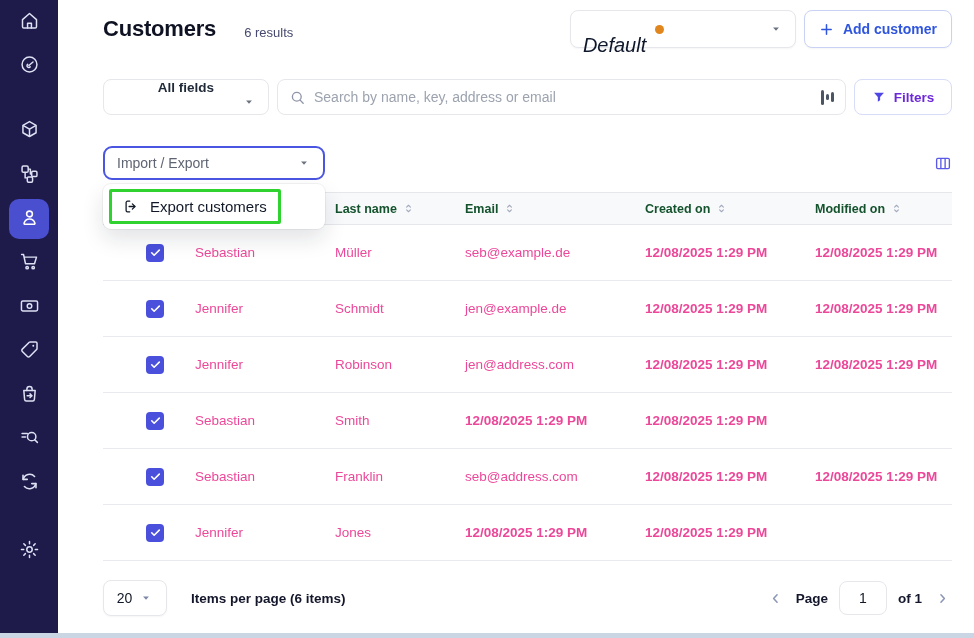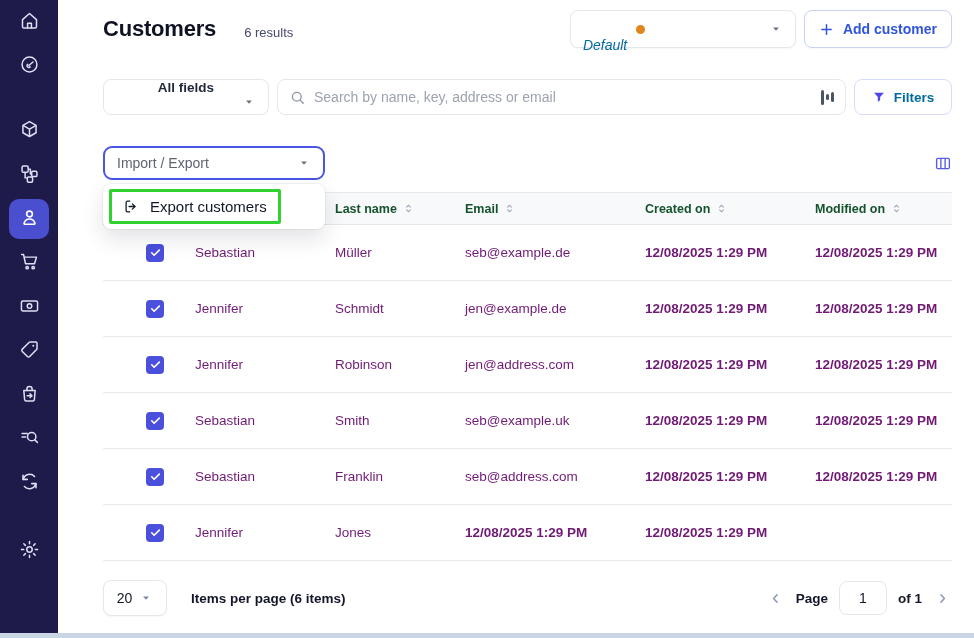--- a/index.html
+++ b/index.html
@@ -35,21 +35,21 @@
   .page-header { display: flex; align-items: center; margin-top: 10px; height: 38px; }
   .page-title { font-size: 22px; font-weight: 700; color: #0f1222; letter-spacing: -0.2px; }
   .results-count { margin-left: 28px; margin-top: 7px; font-size: 13px; font-weight: 500; color: #474A6E; }
   .header-right { margin-left: auto; display: flex; gap: 8px; }
 
   .store-select {
     width: 226px; height: 38px; border: 1px solid #E5E7EB; border-radius: 8px;
     display: flex; align-items: center; padding: 0 12px; background: #fff; cursor: pointer;
     box-shadow: 0 1px 2px rgba(16,24,40,.04);
   }
-  .store-select .val { font-style: italic; font-size: 14px; font-weight: 500; color: #0369a1; margin-top: 32px; }
+  .store-select .val { font-style: italic; font-size: 20px; font-weight: 500; color: #0f172a; margin-top: 32px; }
   .status-dot { width: 9px; height: 9px; border-radius: 50%; background: #E0861C; margin-left: 9px; }
   .chev { margin-left: auto; width: 14px; height: 14px; }
 
   .btn-add {
     height: 38px; padding: 0 14px; border: 1px solid #C9D2F4; border-radius: 8px; background: #fff;
     display: flex; align-items: center; gap: 9px; color: #2F55DE; font-size: 14px; font-weight: 700;
     cursor: pointer; box-shadow: 0 1px 2px rgba(16,24,40,.04);
   }
   .btn-add svg { width: 15px; height: 15px; }
 
@@ -71,21 +71,21 @@
   .search-box input::placeholder { color: #9CA3AF; }
   .search-box svg.mag { width: 17px; height: 17px; flex: 0 0 17px; }
   .bars-icon { display: flex; align-items: flex-start; gap: 2.5px; height: 15px; }
   .bars-icon i { display: block; width: 2.6px; border-radius: 2px; background: #4B5563; }
   .bars-icon i:nth-child(1) { height: 15px; }
   .bars-icon i:nth-child(2) { height: 6px; margin-top: 4px; }
   .bars-icon i:nth-child(3) { height: 10px; margin-top: 2px; }
   .btn-filters {
     width: 98px; height: 36px; border: 1px solid #D7DCF8; border-radius: 8px; background: #fff;
     display: flex; align-items: center; justify-content: center; gap: 8px;
-    color: #0369a1; font-size: 13.5px; font-weight: 600; cursor: pointer;
+    color: #6d28d9; font-size: 13.5px; font-weight: 600; cursor: pointer;
   }
   .btn-filters svg { width: 14px; height: 14px; }
 
   
   .actions-row { margin-top: 31px; height: 34px; display: flex; align-items: center; }
   .import-export-wrap { position: relative; }
   .btn-import {
     width: 222px; height: 34px; border: 2px solid #4A55E2; border-radius: 9px; background: #fff;
     display: flex; align-items: center; padding: 0 12px; font-size: 14px; color: #5F6472;
     cursor: pointer;
@@ -112,21 +112,21 @@
     grid-template-columns: 76px 140px 130px 180px 170px 1fr;
     align-items: center;
   }
   .thead {
     height: 33px; background: #F8F9FB;
     border-top: 1px solid #E5E7EB; border-bottom: 1px solid #E5E7EB;
   }
   .th { display: flex; align-items: center; gap: 5px; padding-left: 16px;
         font-size: 12.5px; font-weight: 600; color: #14532d; cursor: pointer; }
   .th svg.sort { width: 13px; height: 13px; }
-  .tr { height: 56px; border-bottom: 1px solid #E8EAEF; font-size: 13.5px; color: #701a75; }
+  .tr { height: 56px; border-bottom: 1px solid #E8EAEF; font-size: 13.5px; color: #ec4899; }
   .td { padding-left: 16px; }
   .td.date { font-weight: 600; }
   .checkbox {
     width: 18px; height: 18px; margin-left: 27px; border-radius: 4px;
     background: #4A4FDC; display: flex; align-items: center; justify-content: center; cursor: pointer;
   }
   .checkbox svg { width: 13px; height: 13px; }
 
   
   .footer { margin-top: 9px; height: 56px; display: flex; align-items: center; }
@@ -399,21 +399,20 @@
     <div class="tr">
       <div class="td">
           <span class="checkbox">
             <svg viewBox="0 0 24 24" fill="none" stroke="#fff" stroke-width="3" stroke-linecap="round" stroke-linejoin="round">
               <path d="M5 12.5l4.5 4.5L19 7.5"></path>
             </svg>
           </span>
         </div>
       <div class="td">Sebastian</div>
       <div class="td">Smith</div>
-      <div class="td">seb@example.uk</div>
       <div class="td date">12/08/2025 1:29 PM</div>
       <div class="td date">12/08/2025 1:29 PM</div>
     </div>
 
     <div class="tr">
       <div class="td">
           <span class="checkbox">
             <svg viewBox="0 0 24 24" fill="none" stroke="#fff" stroke-width="3" stroke-linecap="round" stroke-linejoin="round">
               <path d="M5 12.5l4.5 4.5L19 7.5"></path>
             </svg>

